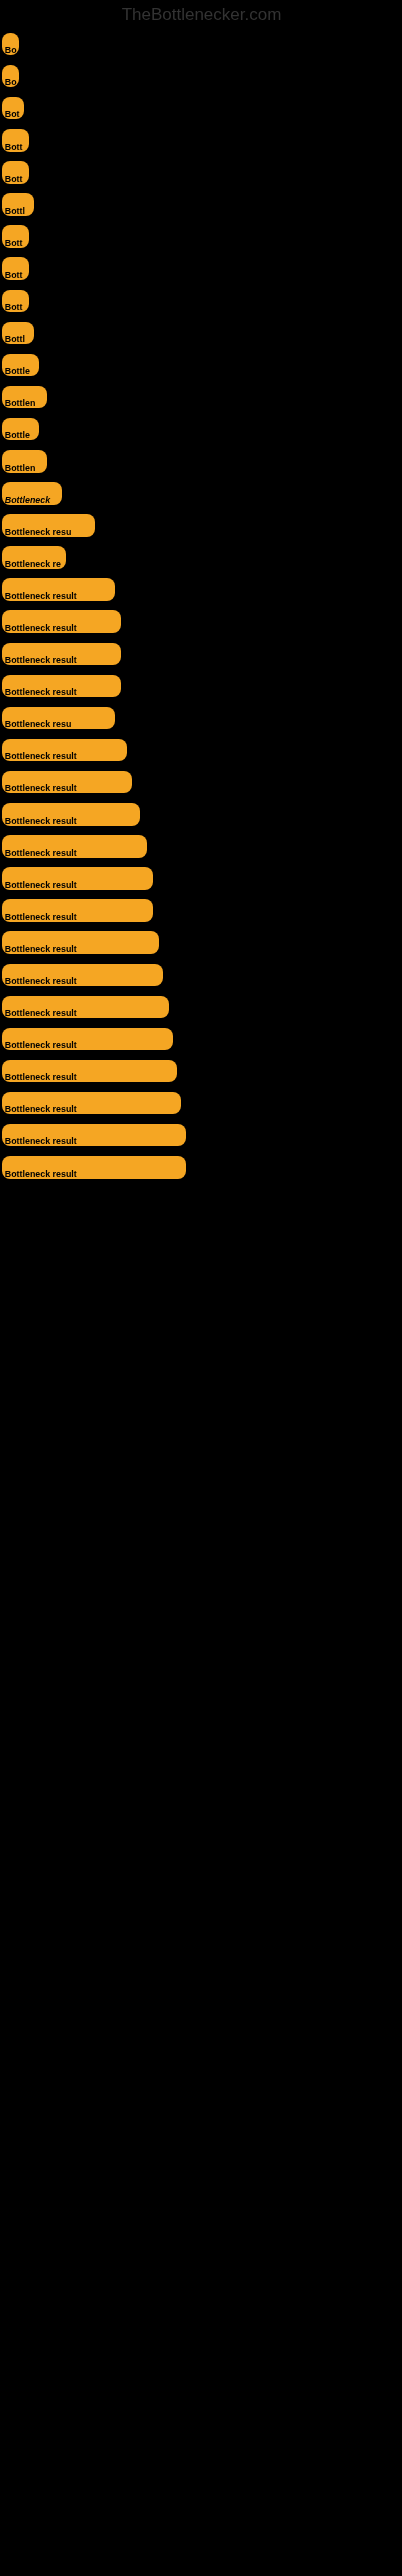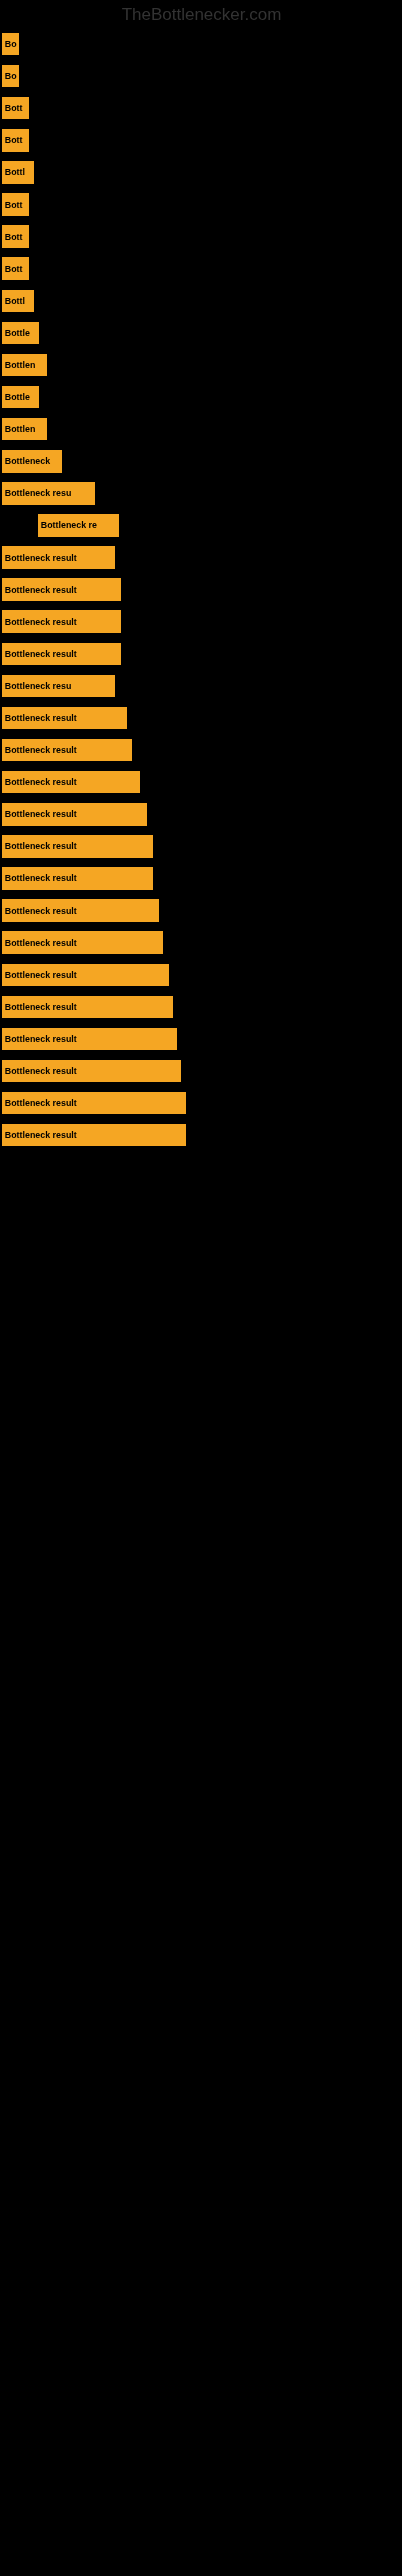--- a/index.html
+++ b/index.html
@@ -20,24 +20,25 @@
     .bar-row {
       display: flex;
       align-items: center;
       margin: 0 0 0 0;
       padding: 4.8px 0 4.8px 1.6px;
     }
     .bar {
       background: #f5a623;
       height: 22.5px;
       display: flex;
-      align-items: center;
+      align-items: flex-end;
       padding: 0 3.2px;
       white-space: nowrap;
       overflow: hidden;
+      border-radius: 8px;
     }
     .bar-label {
       color: #000;
       font-size: 8.9px;
       font-weight: bold;
     }
   </style>
 </head>
 <body>
 
@@ -50,20 +51,25 @@
       <div class="bar" style="width: 17.7px;">
         <span class="bar-label">Bo</span>
       </div>
     </div>
     <div class="bar-row">
       <div class="bar" style="width: 17.7px;">
         <span class="bar-label">Bo</span>
       </div>
     </div>
     <div class="bar-row">
+      <div class="bar" style="width: 22.5px;">
+        <span class="bar-label">Bot</span>
+      </div>
+    </div>
+    <div class="bar-row">
       <div class="bar" style="width: 27px;">
         <span class="bar-label">Bott</span>
       </div>
     </div>
     <div class="bar-row">
       <div class="bar" style="width: 27px;">
         <span class="bar-label">Bott</span>
       </div>
     </div>
     <div class="bar-row">
@@ -105,31 +111,31 @@
       <div class="bar" style="width: 37px;">
         <span class="bar-label">Bottle</span>
       </div>
     </div>
     <div class="bar-row">
       <div class="bar" style="width: 45px;">
         <span class="bar-label">Bottlen</span>
       </div>
     </div>
     <div class="bar-row">
-      <div class="bar" style="width: 60px;">
+      <div class="bar" style="width: 60px; font-style: italic;">
         <span class="bar-label">Bottleneck</span>
       </div>
     </div>
     <div class="bar-row">
       <div class="bar" style="width: 93px;">
         <span class="bar-label">Bottleneck resu</span>
       </div>
     </div>
     <div class="bar-row">
-      <div class="bar" style="width: 81px; margin-left: 36px;">
+      <div class="bar" style="width: 64px;">
         <span class="bar-label">Bottleneck re</span>
       </div>
     </div>
     <div class="bar-row">
       <div class="bar" style="width: 113px;">
         <span class="bar-label">Bottleneck result</span>
       </div>
     </div>
     <div class="bar-row">
       <div class="bar" style="width: 119px;">

